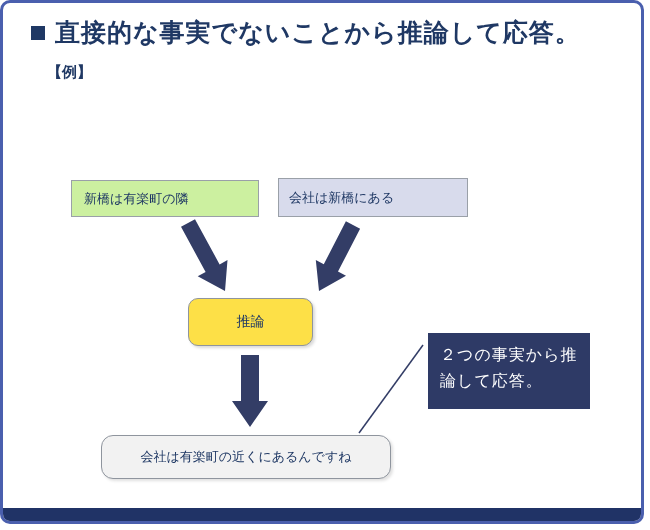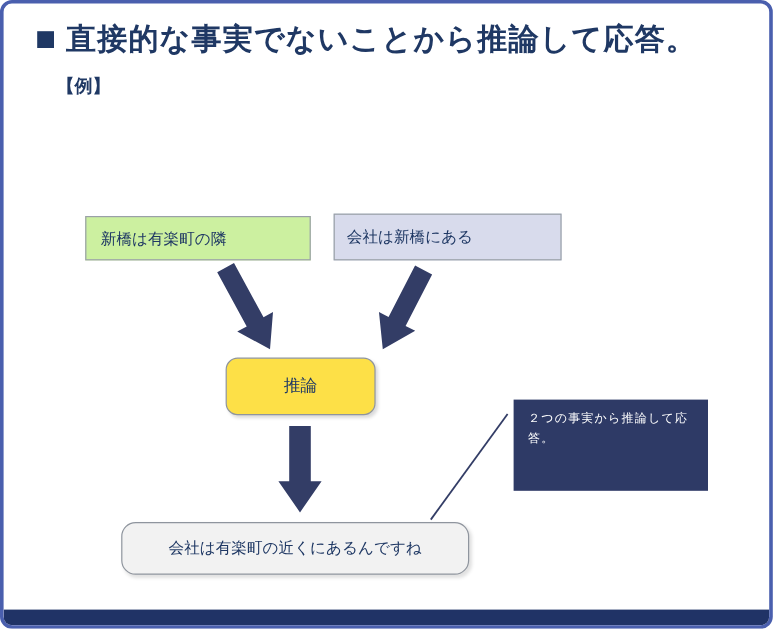--- a/index.html
+++ b/index.html
@@ -109,21 +109,21 @@
     box-shadow: 2px 2px 3px rgba(0,0,0,0.12);
   }
   .callout-box {
     position: absolute;
     left: 425px;
     top: 330px;
     width: 162px;
     height: 76px;
     background: #2e3a66;
     color: #ffffff;
-    font-size: 10px;
+    font-size: 16px;
     line-height: 1.6;
     padding: 9px 12px;
     box-sizing: border-box;
     letter-spacing: 1px;
   }
   .arrow-layer {
     position: absolute;
     left: 0;
     top: 0;
     width: 650px;

